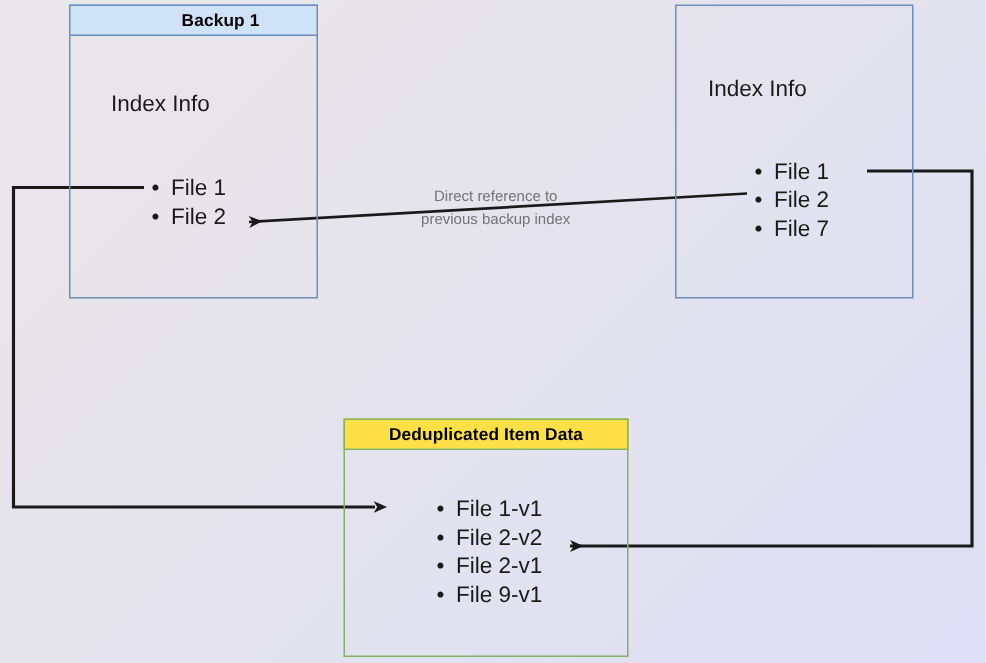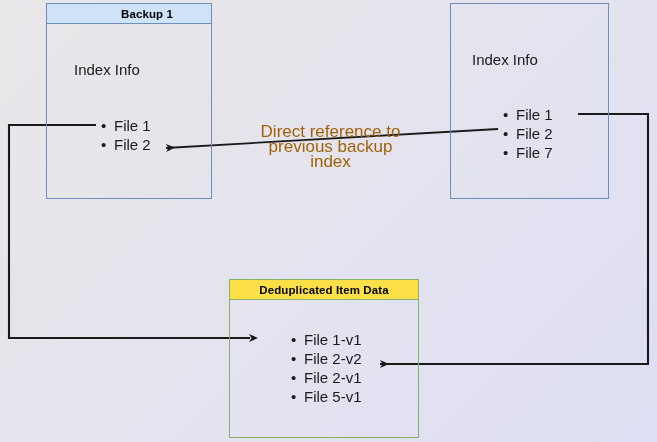--- a/index.html
+++ b/index.html
@@ -86,22 +86,22 @@
     content: "\2022";
     position: absolute;
     left: -13px;
     top: 0;
     font-size: 15px;
     color: #1a1a1a;
   }
 
   .center-note {
     position: absolute;
-    font-size: 17px;
-    color: #a16207;
+    font-size: 10px;
+    color: #737373;
     text-align: center;
     line-height: 15px;
     white-space: pre-line;
   }
 </style>
 </head>
 <body>
 
 <div id="canvas">
 
@@ -147,19 +147,19 @@
   </ul>
 
   <div class="box box-green" style="left:229px; top:279px; width:190px; height:159px;"></div>
   <div class="box-header hdr-green" style="left:229px; top:279px; width:190px; height:21px;">
     <span>Deduplicated Item Data</span>
   </div>
   <ul class="filelist" style="left:288px; top:330px;">
     <li>File 1-v1</li>
     <li>File 2-v2</li>
     <li>File 2-v1</li>
-    <li>File 5-v1</li>
+    <li>File 9-v1</li>
   </ul>
 
   <div class="center-note" style="left:247px; top:124px; width:167px;">Direct reference to
 previous backup index</div>
 
 </div>
 
 </body></html>

